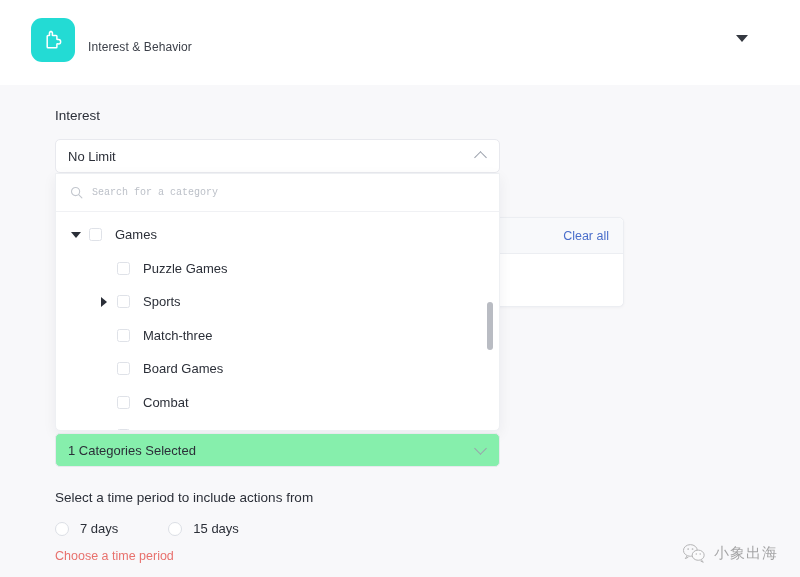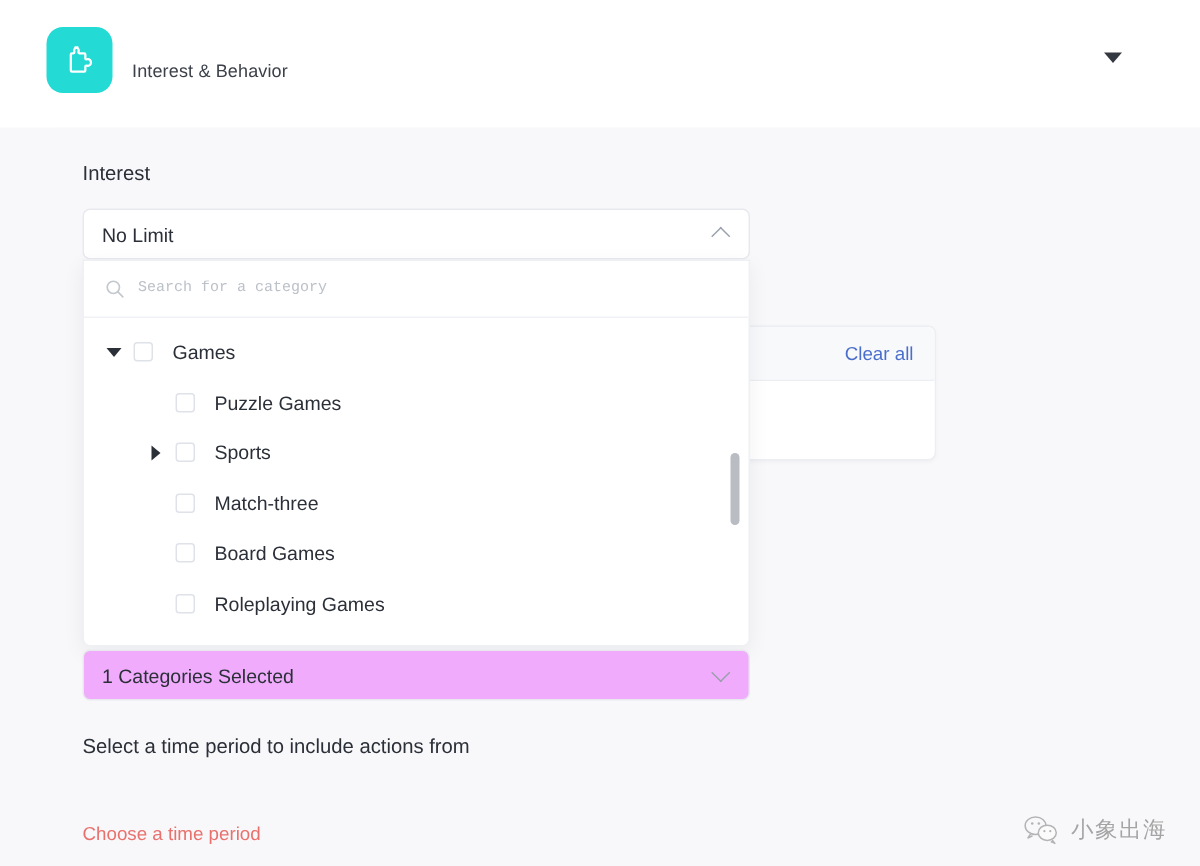--- a/index.html
+++ b/index.html
@@ -265,21 +265,21 @@
     background: #b9bcc3;
     cursor: pointer;
   }
 
   
   .cats-control {
     position: absolute;
     left: 18px; top: 348px;
     width: 445px;
     height: 34px;
-    background: #f0abfc;
+    background: #86efac;
     border: 1px solid #e8e9ee;
     border-radius: 5px;
     display: flex;
     align-items: center;
     padding: 0 12px;
     cursor: pointer;
     z-index: 9;
   }
   .cats-control .val {
     font-size: 13px;
@@ -411,40 +411,55 @@
         <span class="cbx"></span>
         <span class="tree-label">Match-three</span>
       </div>
 
       <div class="tree-row indent-2">
         <span class="twisty blank"></span>
         <span class="cbx"></span>
         <span class="tree-label">Board Games</span>
       </div>
 
+      <div class="tree-row indent-2">
+        <span class="twisty blank"></span>
+        <span class="cbx"></span>
+        <span class="tree-label">Combat</span>
+      </div>
 
       <div class="tree-row indent-2">
         <span class="twisty blank"></span>
         <span class="cbx"></span>
         <span class="tree-label">Roleplaying Games</span>
       </div>
 
       <div class="dd-scrollbar">
         <div class="dd-thumb"></div>
       </div>
     </div>
   </div>
 
   <div class="cats-control">
     <span class="val">1 Categories Selected</span>
     <span class="chev down"></span>
   </div>
 
   <div class="time-label">Select a time period to include actions from</div>
 
+  <div class="radio-row">
+    <div class="radio-opt">
+      <span class="radio-dot"></span>
+      <span class="radio-text">7 days</span>
+    </div>
+    <div class="radio-opt">
+      <span class="radio-dot"></span>
+      <span class="radio-text">15 days</span>
+    </div>
+  </div>
 
   <div class="error-text">Choose a time period</div>
 </div>
 
 <div class="watermark">
   <svg class="wm-icon" viewBox="0 0 26 22" fill="none" aria-hidden="true">
     <ellipse cx="9" cy="8.2" rx="7.6" ry="6.4" stroke="#6b6b6b" stroke-width="1.1" fill="none"></ellipse>
     <path d="M5.4 14.2 L3.4 17.2 L6.8 15.6" stroke="#6b6b6b" stroke-width="1.1" fill="none" stroke-linejoin="round"></path>
     <circle cx="6.6" cy="6.6" r="0.95" fill="#6b6b6b"></circle>
     <circle cx="11.4" cy="6.6" r="0.95" fill="#6b6b6b"></circle>

